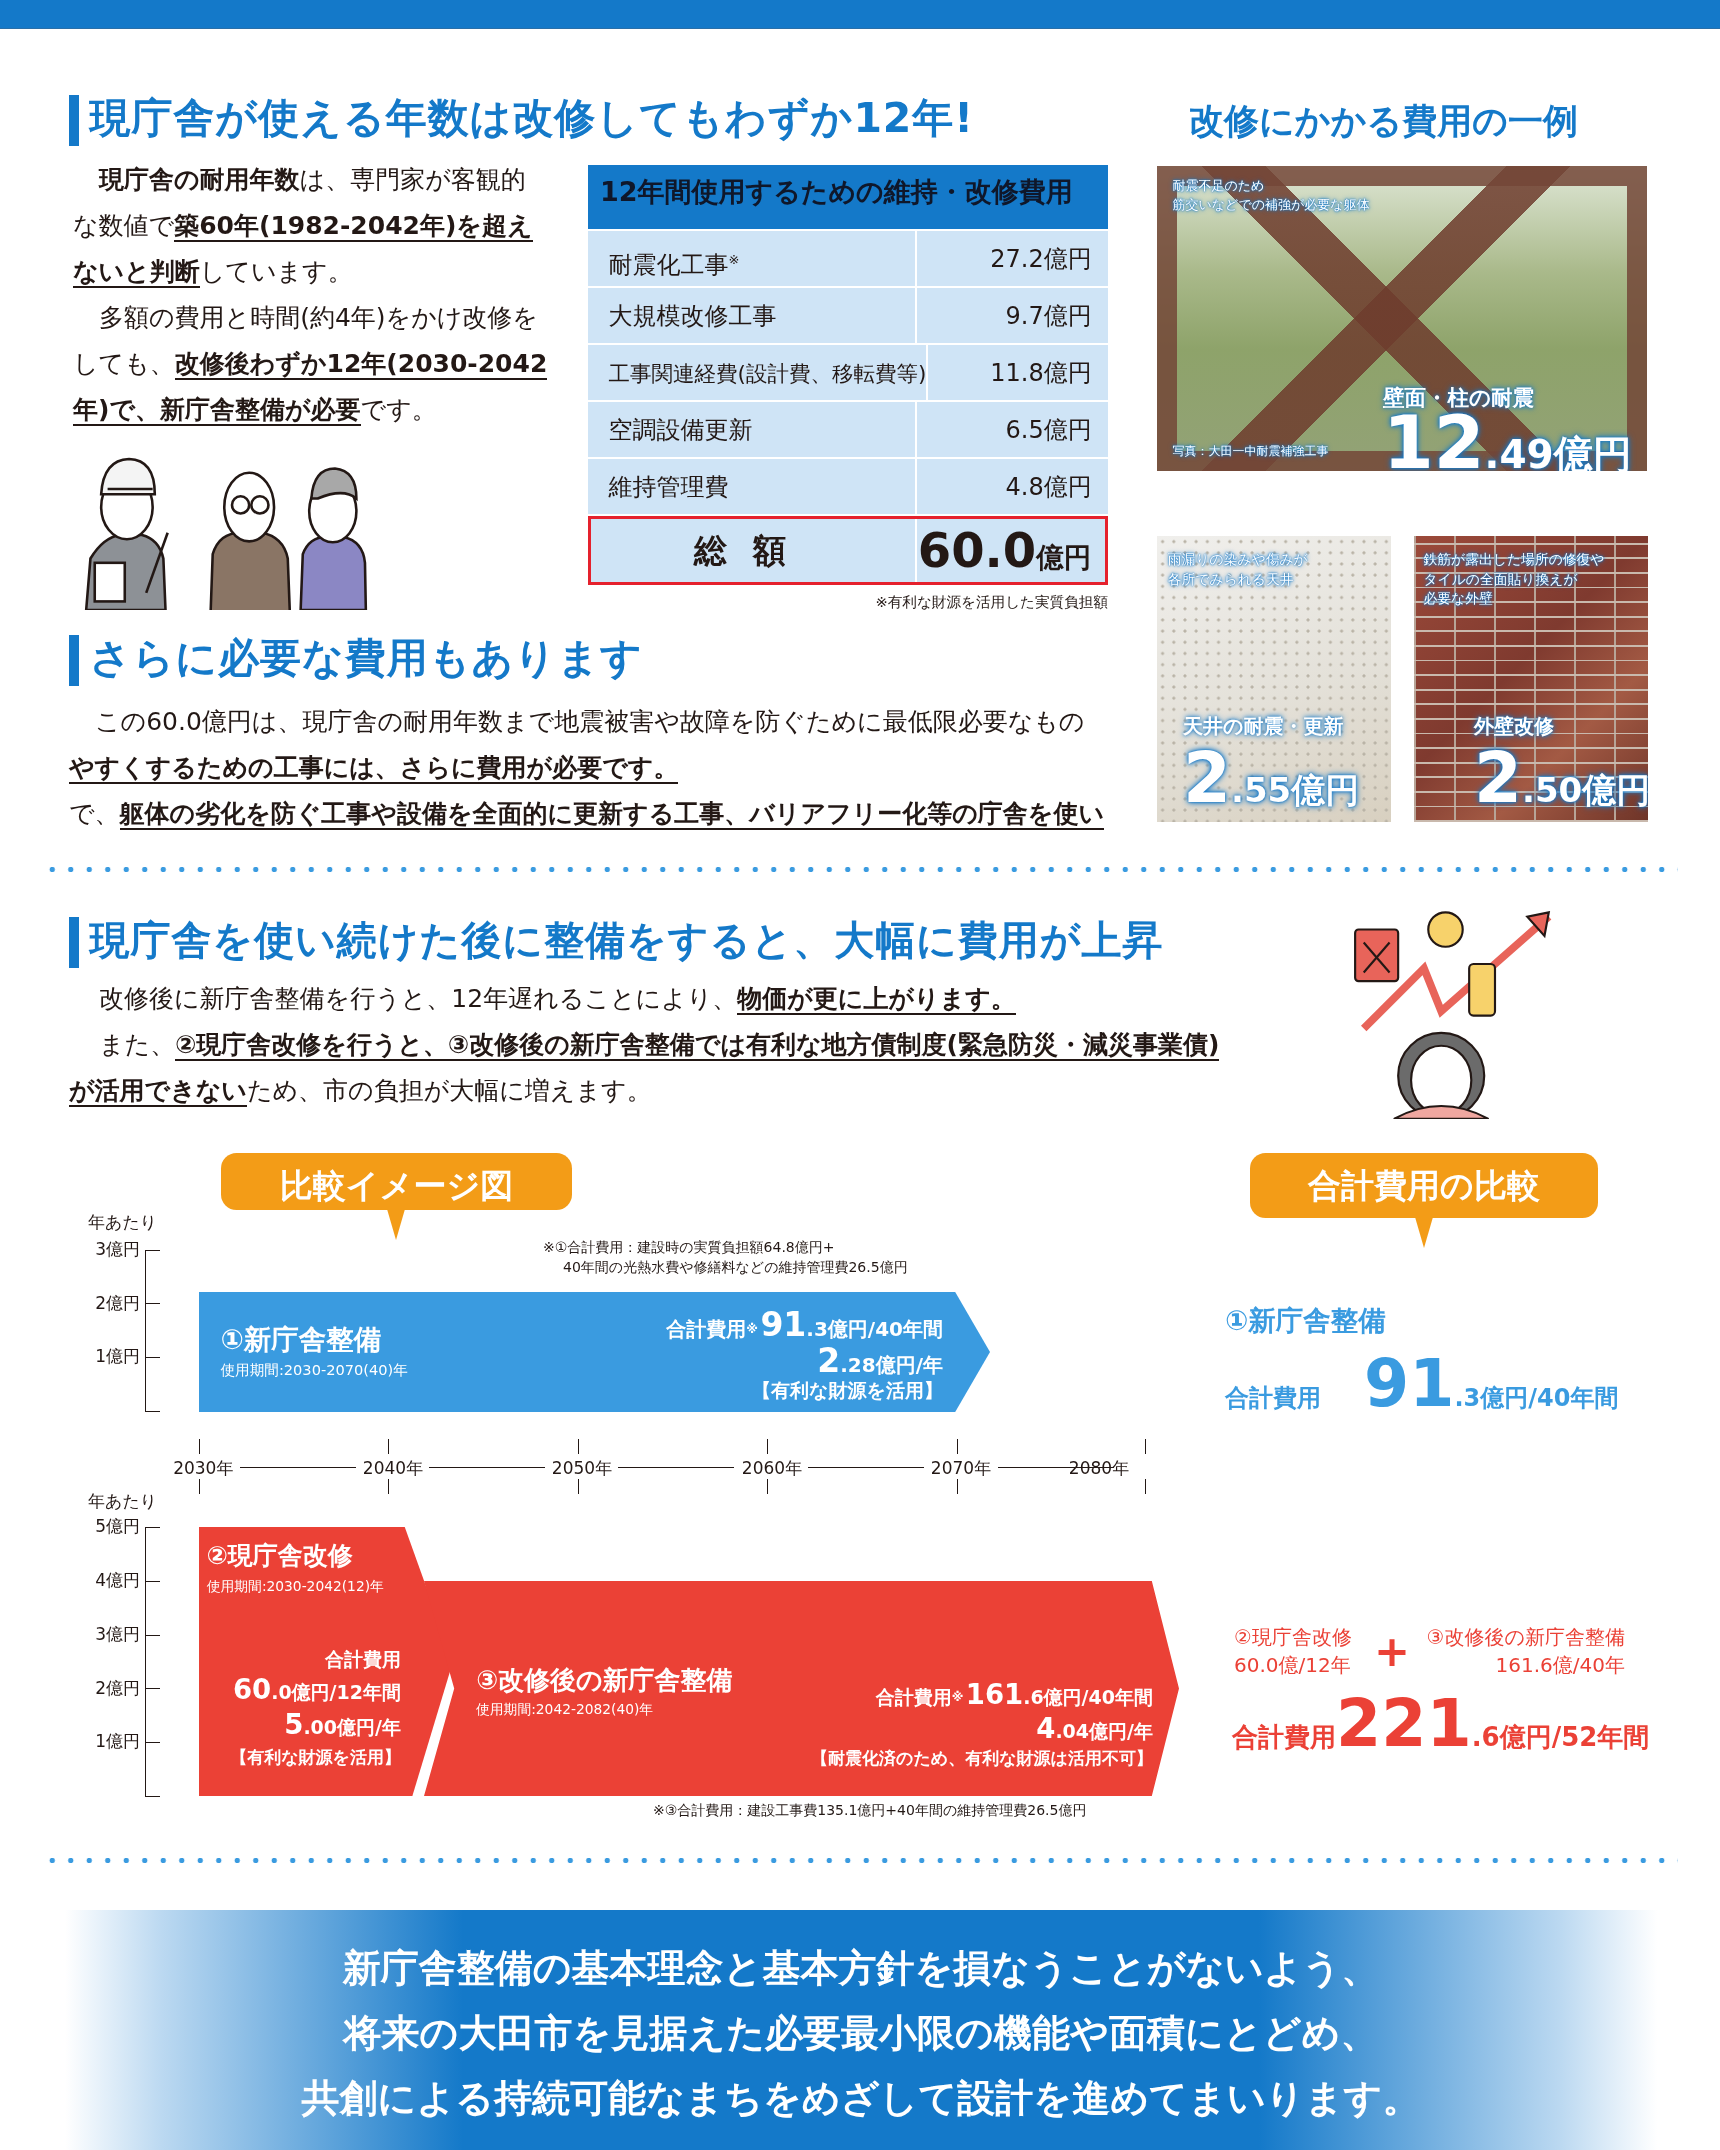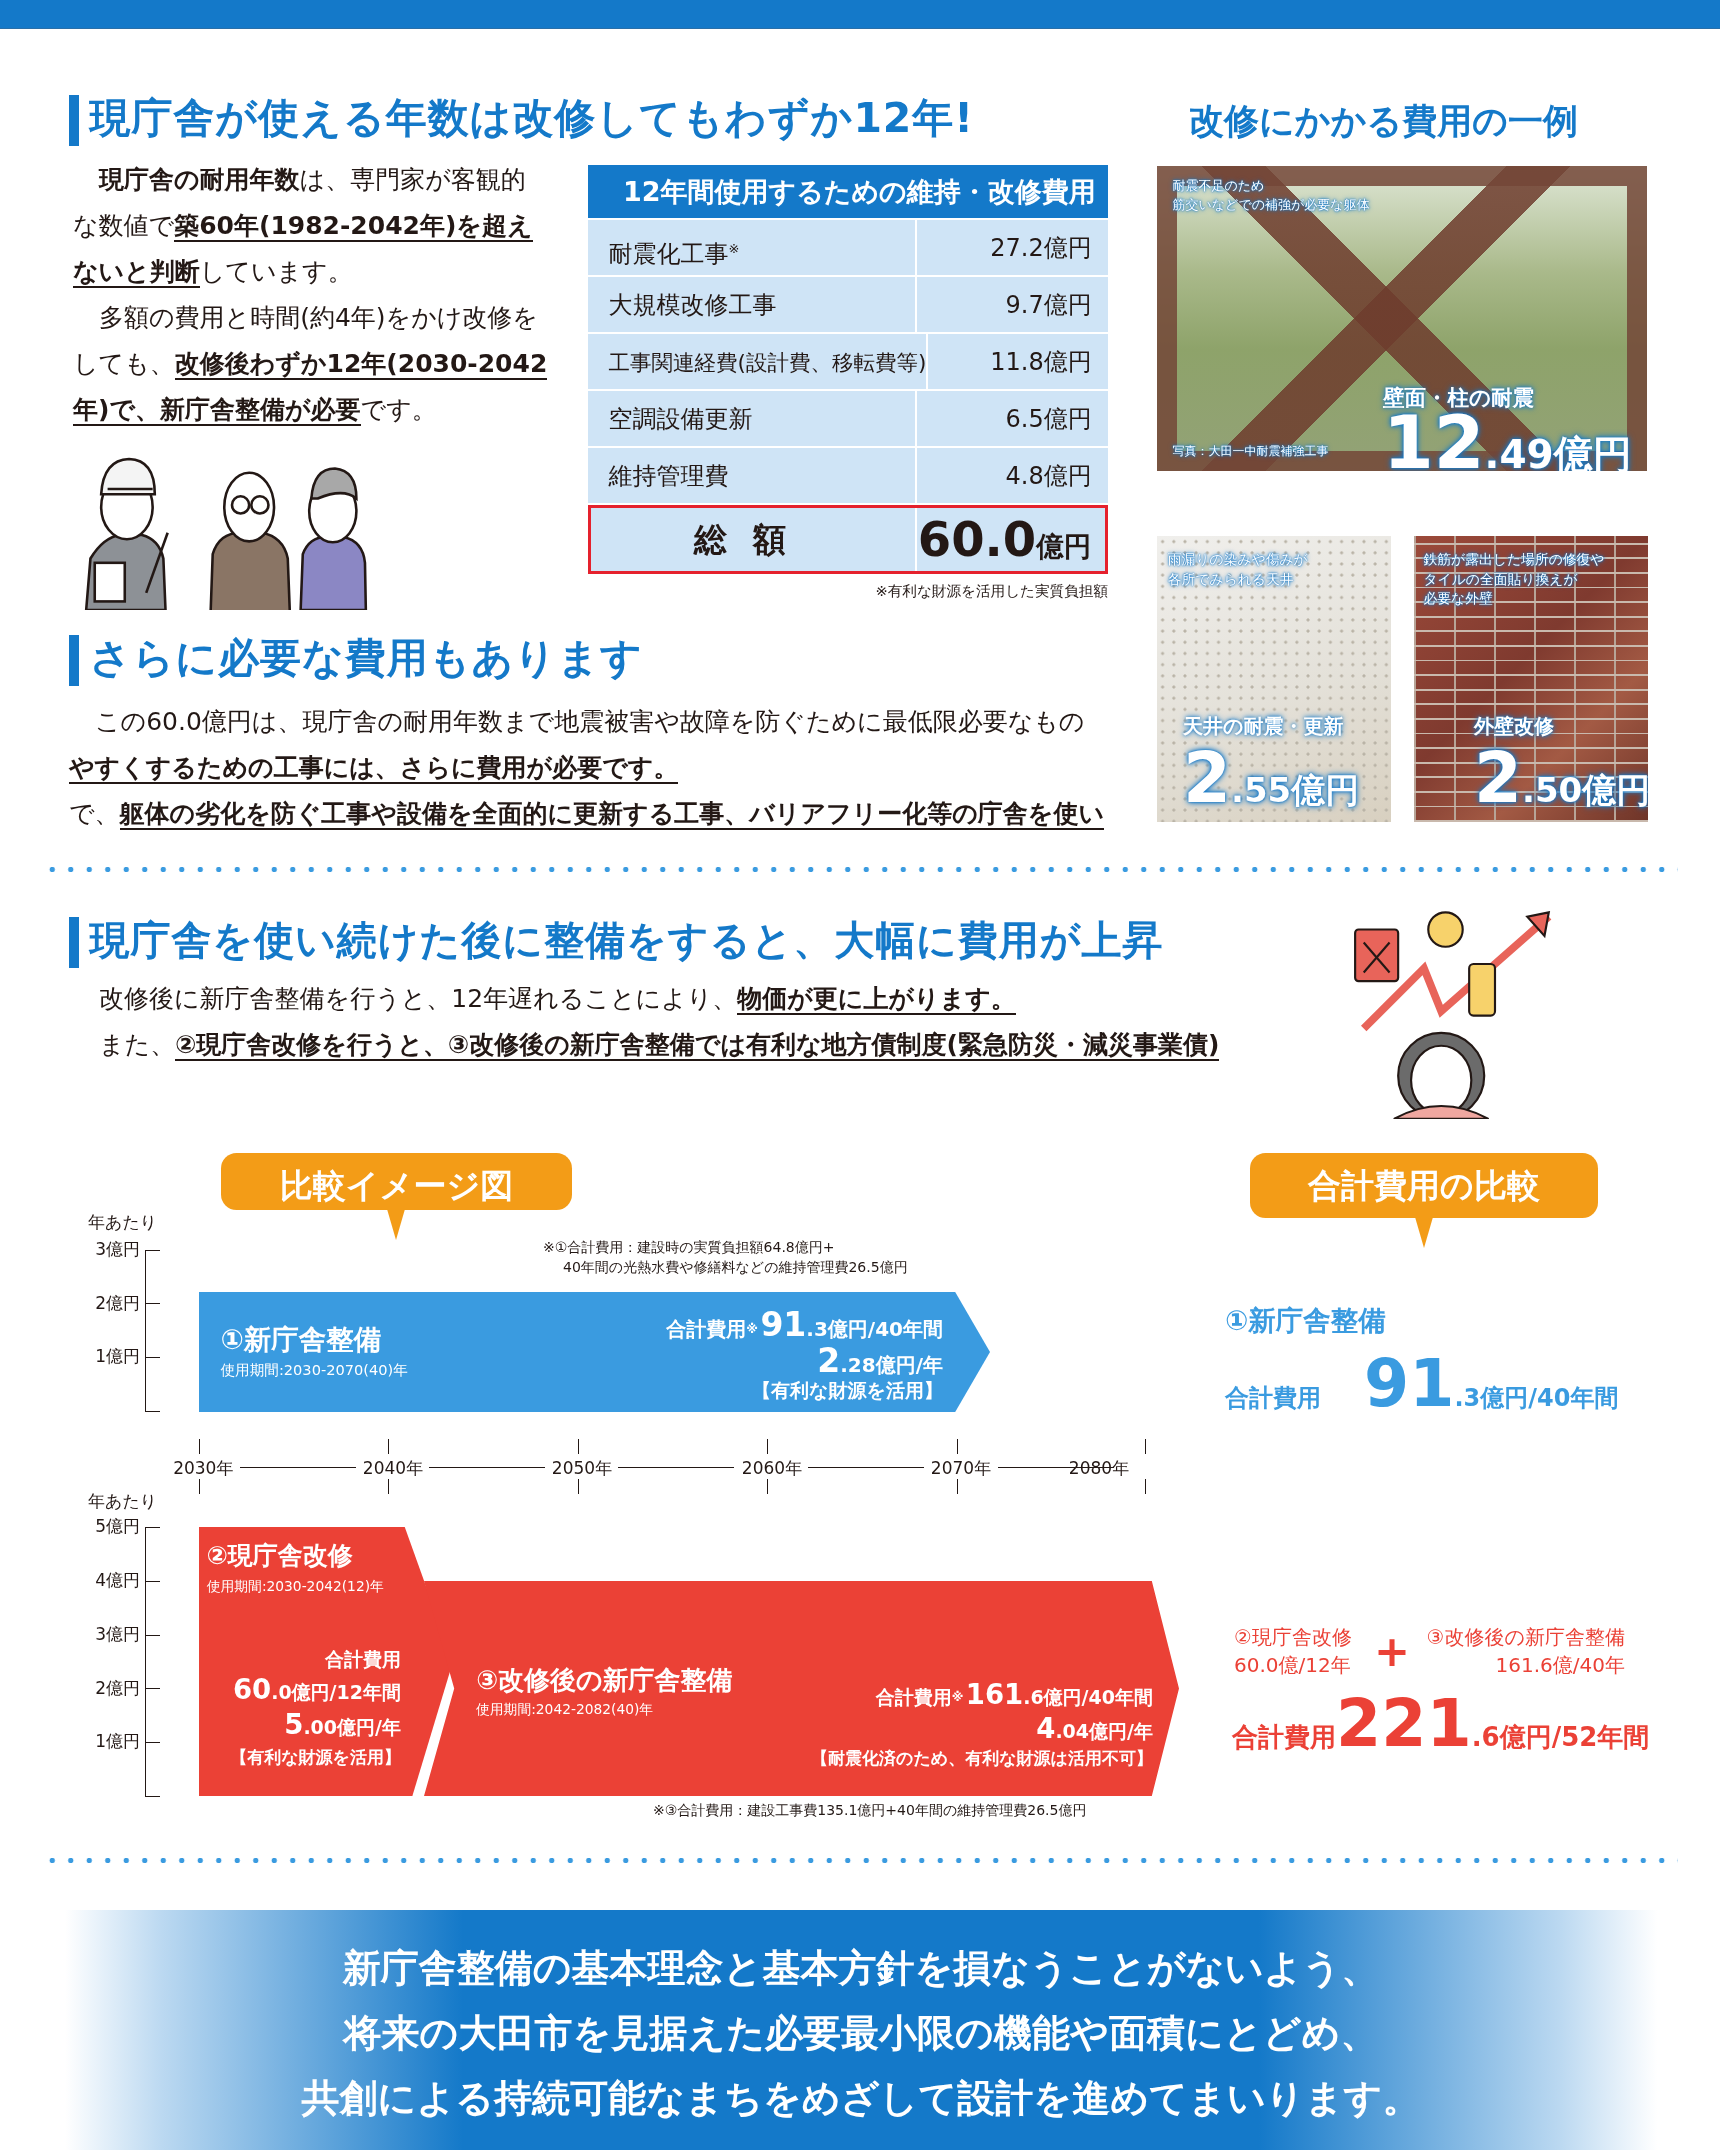--- a/index.html
+++ b/index.html
@@ -7,21 +7,21 @@
   body{position:relative;font-family:"DejaVu Sans","Liberation Sans",sans-serif;color:#231815}
   .abs{position:absolute}
   .topbar{left:0;top:0;width:1720px;height:29px;background:#1479c9;border-bottom:1.7px solid #2a6fa8}
   .sec-title{font-weight:bold;color:#1479c9;font-size:41px;line-height:1;padding-left:20.6px;white-space:nowrap;letter-spacing:0.9px}
   .sec-title::before{content:"";position:absolute;left:0;top:-3.4px;width:9.5px;height:51px;background:#1479c9}
   .body-text{font-size:25px;line-height:46px;color:#231815}
   .u{border-bottom:2.2px solid #231815;font-weight:bold}
   .b{font-weight:bold}
   
   .cost-table{left:588px;top:165px;width:520px}
-  .ct-head{background:#1479c9;color:#ffffff;font-size:27px;font-weight:bold;height:53px;line-height:53px;padding-left:35px;white-space:nowrap}
+  .ct-head{background:#1479c9;color:#0f172a;font-size:27px;font-weight:bold;height:64px;line-height:53px;padding-left:12px;white-space:nowrap}
   .ct-row{display:flex;background:#cfe4f6;height:57px;border-top:2.2px solid #fff}
   .ct-row .l{flex:0 0 329px;border-right:2.2px solid #fff;font-size:24px;line-height:57px;padding-left:20.6px;white-space:nowrap}
   .ct-row .r{flex:1;text-align:right;padding-right:16.3px;font-size:24px;line-height:57px;white-space:nowrap}
   .ct-total{display:flex;background:#cfe4f6;height:69px;border:3px solid #e5212d;margin-top:2.2px}
   .ct-total .l{flex:0 0 326px;border-right:2.2px solid #fff;text-align:center;font-size:33px;font-weight:bold;line-height:63px;letter-spacing:26px}
   .ct-total .r{flex:1;text-align:center;padding-right:13px;white-space:nowrap;line-height:63px}
   .ct-total .num{font-size:48px;font-weight:bold}
   .ct-total .unit{font-size:27.5px;font-weight:bold}
   .ct-note{font-size:14.6px;text-align:right;margin-top:7.7px;color:#231815}
   
@@ -159,20 +159,21 @@
   <div style="white-space:nowrap"><span class="u">やすくするための工事には、さらに費用が必要です。</span></div>
   <div style="white-space:nowrap"><span>で、</span><span class="u">躯体の劣化を防ぐ工事や設備を全面的に更新する工事、バリアフリー化等の庁舎を使い</span></div>
 </div>
 
 <div class="abs dots" style="left:43px;top:867px;width:1635px"></div>
 
 <h1 class="abs sec-title" style="left:69px;top:920px;font-size:40px">現庁舎を使い続けた後に整備をすると、大幅に費用が上昇</h1>
 <div class="abs body-text" style="left:69px;top:976px;width:1204px">
   <div style="padding-left:30px;white-space:nowrap"><span>改修後に新庁舎整備を行うと、12年遅れることにより、</span><span class="u">物価が更に上がります。</span></div>
   <div style="padding-left:30px;white-space:nowrap"><span>また、</span><span class="u">②現庁舎改修を行うと、③改修後の新庁舎整備では有利な地方債制度(緊急防災・減災事業債)</span></div>
+  <div style="white-space:nowrap"><span class="u">が活用できない</span><span>ため、市の負担が大幅に増えます。</span></div>
 </div>
 
 <div class="abs" style="left:1325px;top:895px;width:241px;height:224px">
   <svg width="241" height="224" viewBox="0 0 560 520">
     <g stroke="#231815" stroke-width="5">
       <polyline points="90,310 230,170 270,270 520,50" fill="none" stroke="#e8645a" stroke-width="18"></polyline>
       <polygon points="520,40 470,50 510,95" fill="#e8645a"></polygon>
       <rect x="70" y="80" width="100" height="120" rx="8" fill="#e8645a"></rect>
       <line x1="90" y1="110" x2="150" y2="180"></line>
         <line x1="150" y1="110" x2="90" y2="180"></line>

